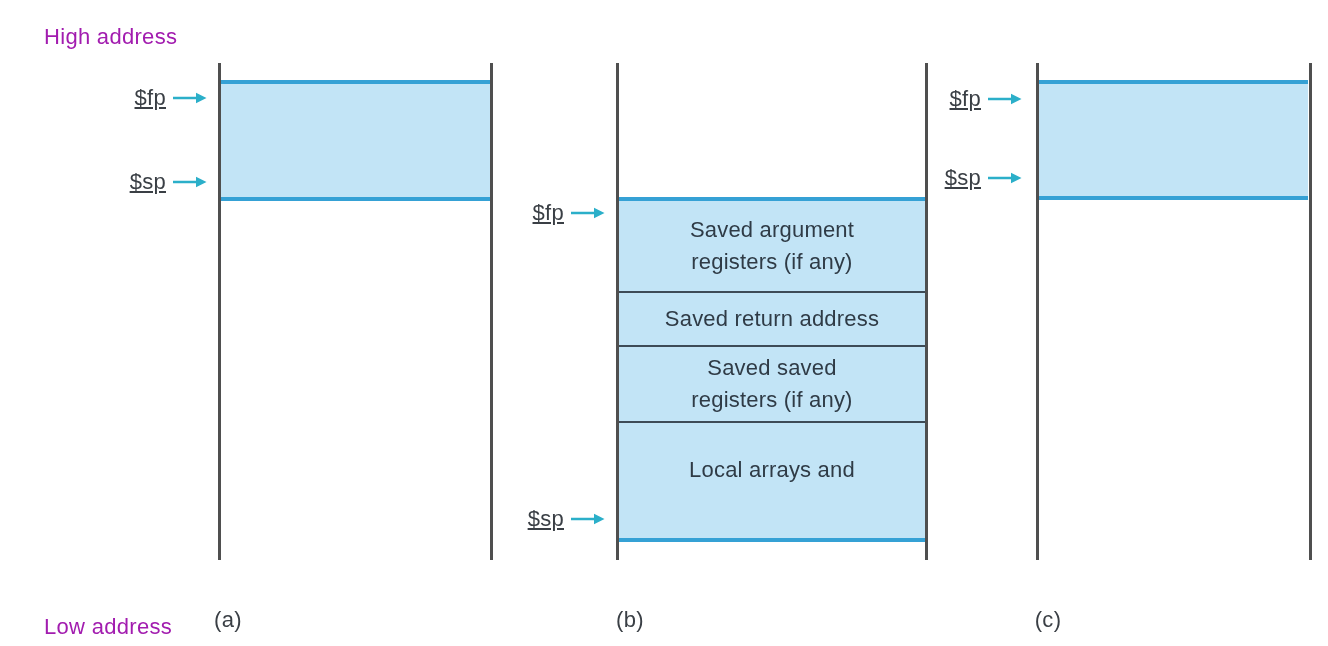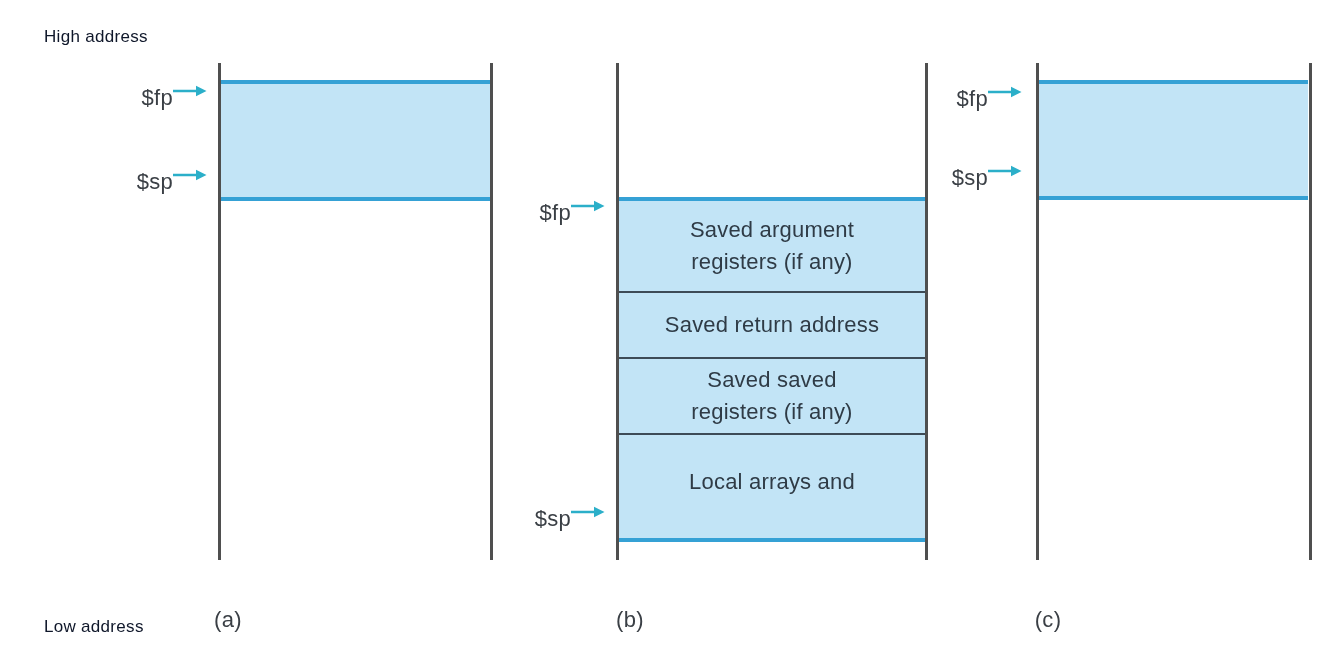--- a/index.html
+++ b/index.html
@@ -7,24 +7,24 @@
     position: relative;
     width: 1328px;
     height: 646px;
     background: #ffffff;
     font-family: "Liberation Sans", sans-serif;
     color: #3a3f45;
     overflow: hidden;
   }
   .txt {
     position: absolute;
-    font-size: 17px;
+    font-size: 22px;
     line-height: 26px;
     letter-spacing: 0.3px;
-    color: #0f172a;
+    color: #a21caf;
     white-space: nowrap;
     text-align: center;
   }
   .rail {
     position: absolute;
     width: 3px;
     top: 63px;
     height: 497px;
     background: #4f4f4f;
   }
@@ -48,27 +48,30 @@
     justify-content: center;
     text-align: left;
     font-size: 22px;
     line-height: 32px;
     letter-spacing: 0.2px;
     color: #2f3b46;
     flex: 0 0 auto;
   }
   .divider { height: 2px; background: #3d4b57; flex: 0 0 auto; }
   #sec-1 { height: 90px; }
-  #sec-2 { height: 64px; border-radius: 16px; }
+  #sec-2 { height: 52px; border-radius: 16px; }
   #sec-3 { height: 74px; }
   #sec-4 { height: 94px; }
   .pointer {
     position: absolute;
     display: flex;
+    align-items: center;
+    gap: 7px;
     height: 26px;
+    text-decoration: underline;
   }
   .pointer .plabel { font-size: 22px; letter-spacing: 0.3px; color: #3a3f45; }
   .pointer svg { display: block; }
   #ptr-fp-a { right: 1121px; top: 85px; }
   #ptr-sp-a { right: 1121px; top: 169px; }
   #ptr-fp-b { right: 723px;  top: 200px; }
   #ptr-sp-b { right: 723px;  top: 506px; }
   #ptr-fp-c { right: 306px;  top: 86px; }
   #ptr-sp-c { right: 306px;  top: 165px; }
   .caption {

